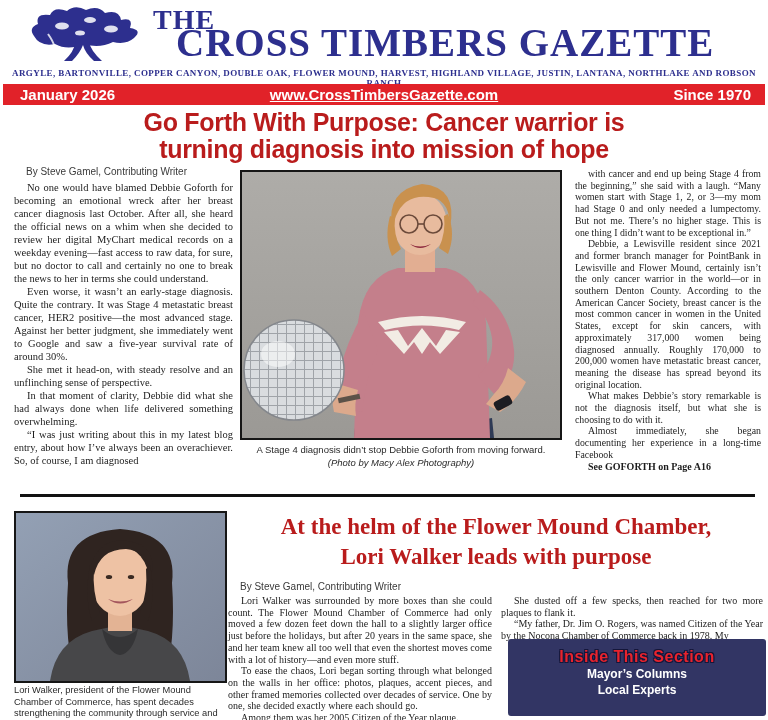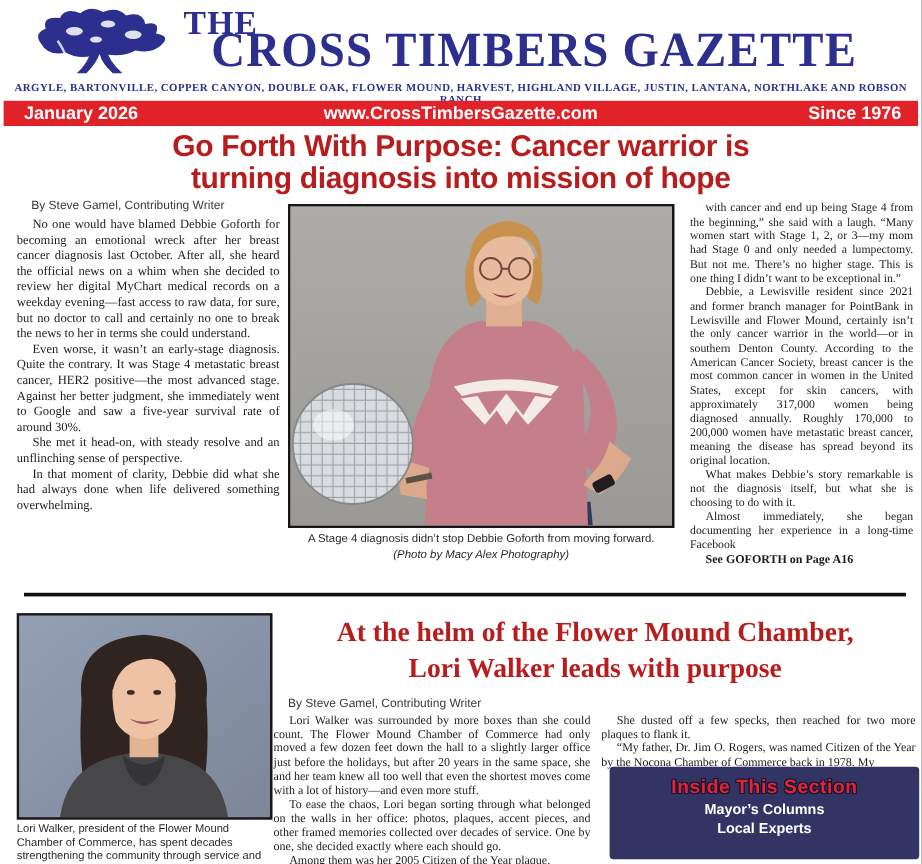--- a/index.html
+++ b/index.html
@@ -25,21 +25,21 @@
     font-family:"Liberation Serif",serif;font-weight:bold;font-size:9px;
     color:#2d2f8e;letter-spacing:.4px;
   }
   .red-bar{
     position:absolute;left:3px;top:84px;width:762px;height:21px;
     background:#e12229;display:flex;align-items:center;
     font-family:"Liberation Sans",sans-serif;font-weight:bold;
     font-size:15px;color:#ffffff;
   }
   .red-bar .rb-left{position:absolute;left:17px;}
-  .red-bar .rb-center{position:absolute;left:0;width:100%;text-align:center;}
+  .red-bar .rb-center{position:absolute;left:0;width:100%;text-align:center;text-decoration:underline;}
   .red-bar .rb-right{position:absolute;right:14px;}
   
   .headline1{
     position:absolute;left:0;top:109px;width:768px;text-align:center;
     font-family:"Liberation Sans",sans-serif;font-weight:bold;
     font-size:25px;line-height:27px;color:#b91c1c;letter-spacing:-0.3px;
   }
   
   .byline{
     font-family:"Liberation Sans",sans-serif;font-size:10px;color:#3a3a3a;margin-left:12px;
@@ -124,36 +124,37 @@
       <ellipse cx="83" cy="25" rx="7" ry="3.5" fill="#ffffff" opacity=".85"></ellipse>
       <ellipse cx="52" cy="29" rx="5" ry="2.5" fill="#ffffff" opacity=".85"></ellipse>
       <path d="M20 30 Q30 44 26 52" stroke="#ffffff" stroke-width="2" fill="none" opacity=".8"></path>
     </svg>
     <div class="mast-the">THE</div>
     <div class="mast-title">CROSS TIMBERS GAZETTE</div>
     <div class="mast-towns">ARGYLE, BARTONVILLE, COPPER CANYON, DOUBLE OAK, FLOWER MOUND, HARVEST, HIGHLAND VILLAGE, JUSTIN, LANTANA, NORTHLAKE AND ROBSON RANCH</div>
     <div class="red-bar">
       <span class="rb-left">January 2026</span>
       <span class="rb-center">www.CrossTimbersGazette.com</span>
-      <span class="rb-right">Since 1976</span>
+      <span class="rb-right">Since 1970</span>
     </div>
   </div>
 
   <div class="headline1">
     <div>Go Forth With Purpose: Cancer warrior is</div>
     <div>turning diagnosis into mission of hope</div>
   </div>
 
   <div class="byline byline1">By Steve Gamel, Contributing Writer</div>
 
   <div class="col colL1">
     <p>No one would have blamed Debbie Goforth for becoming an emotional wreck after her breast cancer diagnosis last October. After all, she heard the official news on a whim when she decided to review her digital MyChart medical records on a weekday evening—fast access to raw data, for sure, but no doctor to call and certainly no one to break the news to her in terms she could understand.</p>
     <p>Even worse, it wasn’t an early-stage diagnosis. Quite the contrary. It was Stage 4 metastatic breast cancer, HER2 positive—the most advanced stage. Against her better judgment, she immediately went to Google and saw a five-year survival rate of around 30%.</p>
     <p>She met it head-on, with steady resolve and an unflinching sense of perspective.</p>
     <p>In that moment of clarity, Debbie did what she had always done when life delivered something overwhelming.</p>
+    <p>“I was just writing about this in my latest blog entry, about how I’ve always been an overachiever. So, of course, I am diagnosed</p>
   </div>
 
   <div class="photo1">
     <svg width="318" height="266" viewBox="0 0 318 266">
       <defs>
         <linearGradient id="bg1" x1="0" y1="0" x2="0" y2="1">
           <stop offset="0" stop-color="#aeaca8"></stop>
             <stop offset="1" stop-color="#9b9995"></stop>
         </linearGradient>
         <pattern id="disco" width="9" height="9" patternUnits="userSpaceOnUse">

